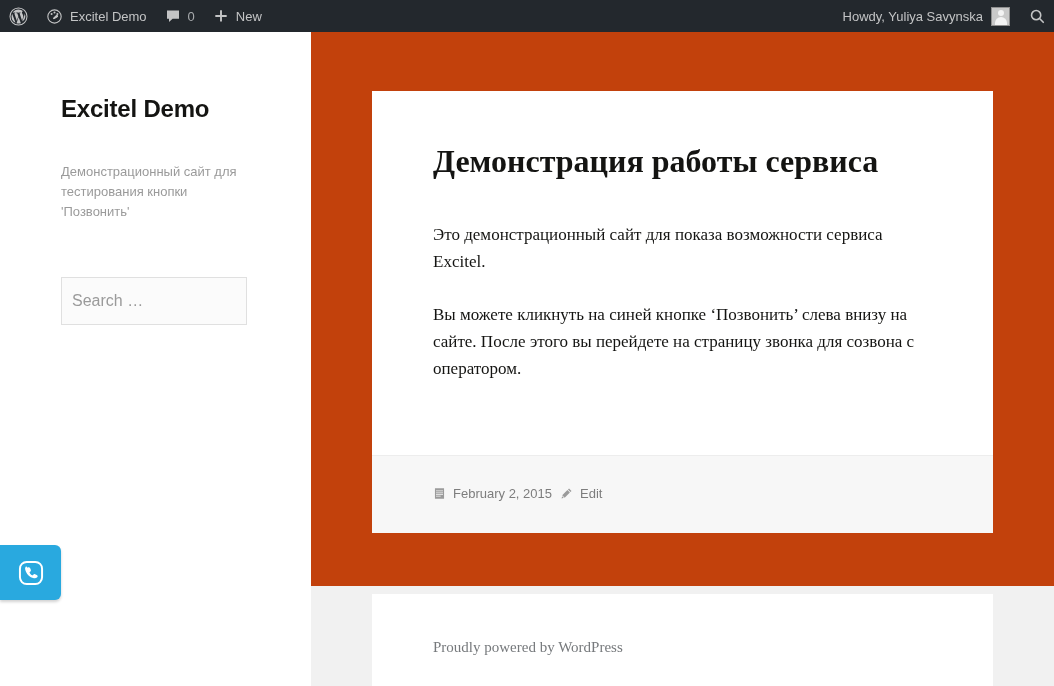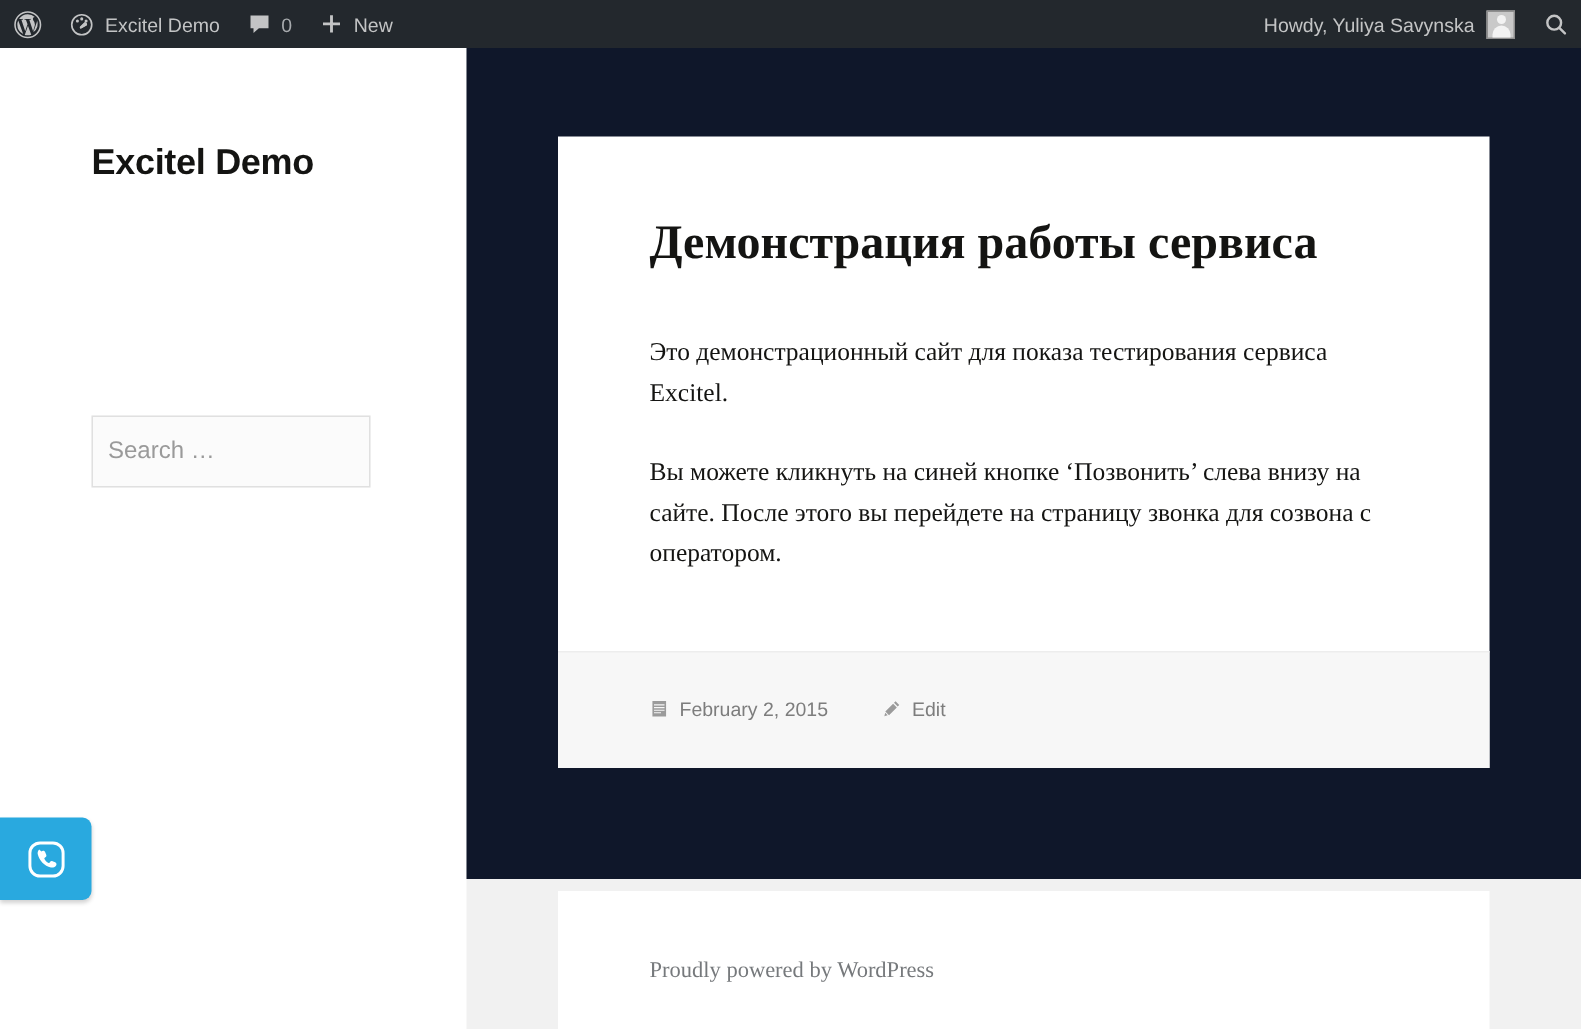--- a/index.html
+++ b/index.html
@@ -158,21 +158,21 @@
     outline: none;
   }
   .searchfield::placeholder { color: #9a9a9a; }
 
   
   .content {
     position: absolute;
     top: 0; left: 311px;
     width: 743px;
     height: 554px;
-    background: #0f172a;
+    background: #c2410c;
   }
   .card {
     position: absolute;
     left: 61px;
     width: 621px;
     background: #ffffff;
     box-sizing: border-box;
   }
   .card-article { top: 59px; }
   .entry-body {
@@ -187,30 +187,31 @@
     color: #141412;
     letter-spacing: 0px;
   }
   .entry-p {
     margin: 0 0 26px 0;
     font-family: "Liberation Serif", serif;
     font-size: 17px;
     line-height: 27px;
     color: #141412;
   }
-  .entry-p:last-child { margin-bottom: 6px; }
+  .entry-p:last-child { margin-bottom: 16px; }
   .entry-footer {
     background: #f7f7f7;
     border-top: 1px solid #ededed;
     padding: 30px 61px 32px 61px;
     display: flex;
     align-items: center;
-    gap: 36px;
+    gap: 8px;
     font-size: 13px;
     color: #7d7d7d;
+    margin-top: 11px;
   }
   .meta-item {
     display: flex;
     align-items: center;
     gap: 7px;
     color: #7d7d7d;
     text-decoration: none;
     cursor: pointer;
   }
 
@@ -306,31 +307,32 @@
         </svg>
       </span>
     </div>
   </div>
 </div>
 
 <div class="page">
 
   <div class="sidebar">
     <h1 class="site-title">Excitel Demo</h1>
+    <p class="site-desc">Демонстрационный сайт для тестирования кнопки 'Позвонить'</p>
     <form class="searchform">
       <input class="searchfield" type="text" placeholder="Search …" style="">
     </form>
   </div>
 
   <div class="content">
 
     <article class="card card-article">
       <div class="entry-body">
         <h1 class="entry-title">Демонстрация работы сервиса</h1>
-        <p class="entry-p">Это демонстрационный сайт для показа тестирования сервиса Excitel.</p>
+        <p class="entry-p">Это демонстрационный сайт для показа возможности сервиса Excitel.</p>
         <p class="entry-p">Вы можете кликнуть на синей кнопке ‘Позвонить’ слева внизу на сайте. После этого вы перейдете на страницу звонка для созвона с оператором.</p>
       </div>
       <div class="entry-footer">
         <span class="meta-item">
           <span>
             <svg class="icon-svg" width="13" height="13" viewBox="0 0 20 20" fill="#9b9b9b">
               <path d="M3 2h14v16H3V2zm1.6 3.3v1.4h10.8V5.3H4.6zm0 3v1.2h10.8V8.3H4.6zm0 2.6v1.2h10.8v-1.2H4.6zm0 2.6v1.2h7.2v-1.2H4.6z"></path>
             </svg>
           </span>
           <span>February 2, 2015</span>

